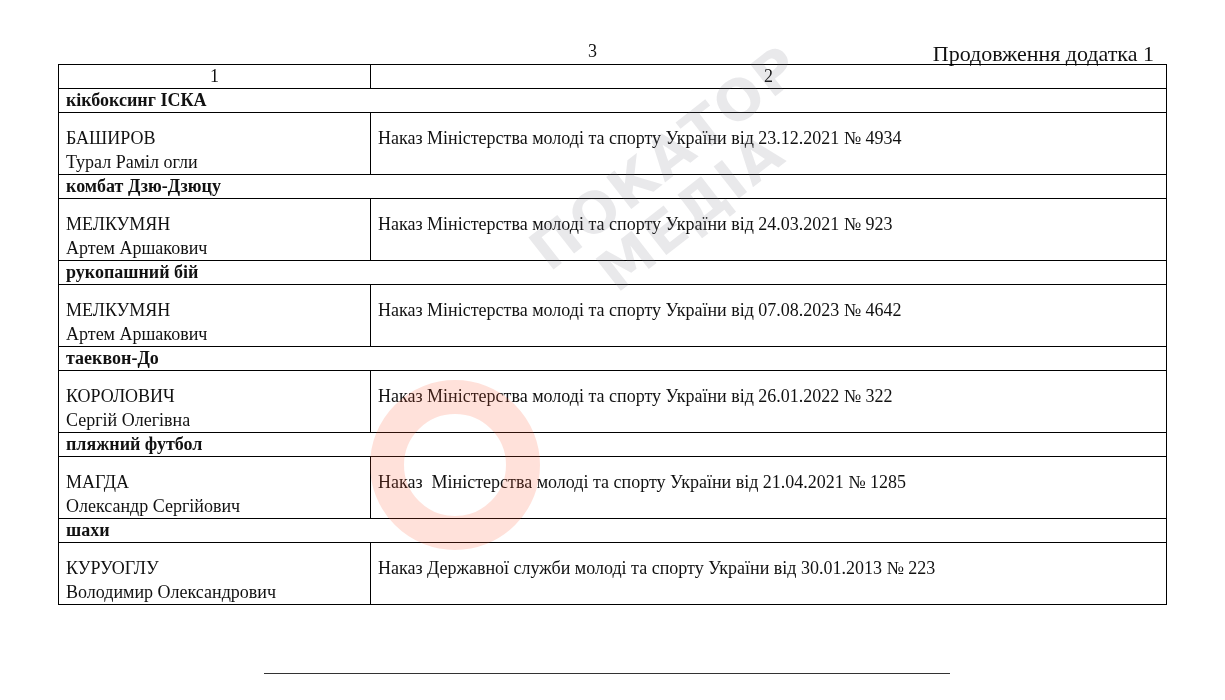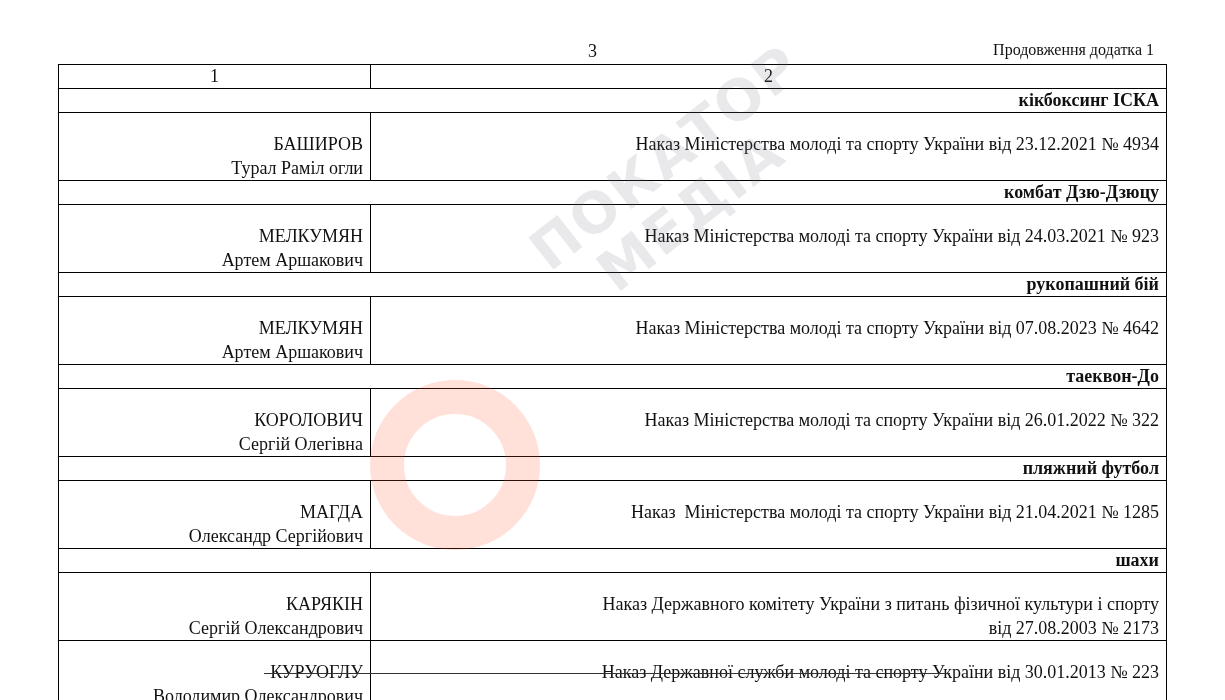--- a/index.html
+++ b/index.html
@@ -1,26 +1,26 @@
 <!DOCTYPE html>
 <html><head>
 <meta charset="utf-8">
 <style>
   html, body { margin:0; padding:0; background:#ffffff; }
   body { width:1225px; height:700px; position:relative; overflow:hidden;
          font-family:"Liberation Serif", "DejaVu Serif", serif; color:#111; }
   .page-num { position:absolute; left:588px; top:41px; font-size:18px; }
-  .continuation { position:absolute; right:71px; top:41px; font-size:16px; }
+  .continuation { position:absolute; right:71px; top:41px; font-size:22px; }
   table.doc { position:absolute; left:58px; top:64px; width:1109px;
               border-collapse:collapse; table-layout:fixed; font-size:18px; }
-  table.doc td { border:1.3px solid #000; padding:0 7px; vertical-align:top; line-height:24px;text-align:right; }
+  table.doc td { border:1.3px solid #000; padding:0 7px; vertical-align:top; line-height:24px; }
   col.c1 { width:312px; }
   tr.hdr td { text-align:center; height:23px; line-height:23px; }
   tr.section td { font-weight:bold; height:23px; line-height:23px; }
-  tr.entry td { height:48px; padding-top:19px; }
+  tr.entry td { height:48px; padding-top:13px; }
   .surname, .given { display:block; }
   .watermark { position:absolute; pointer-events:none; }
   .wm-circle { left:370px; top:380px; width:170px; height:170px; border-radius:50%;
                border:34px solid rgba(255,90,50,0.18); box-sizing:border-box; }
   .wm-text { left:520px; top:235px; transform:rotate(-38deg); transform-origin:left top;
              font-family:"DejaVu Sans", sans-serif; font-weight:bold; color:rgba(120,120,130,0.16);
              font-size:56px; line-height:58px; letter-spacing:2px; }
   .footer-line { position:absolute; left:264px; top:673px; width:686px; height:0;
                  border-top:1.5px solid #333; }
 </style>
@@ -92,30 +92,20 @@
     <td>
       <span class="surname">МАГДА</span>
       <span class="given">Олександр Сергійович</span>
     </td>
     <td style="white-space:pre">Наказ  Міністерства молоді та спорту України від 21.04.2021 № 1285</td>
   </tr>
 
   <tr class="section">
     <td colspan="2">шахи</td>
   </tr>
-  <tr class="entry">
-    <td>
-      <span class="surname">КАРЯКІН</span>
-      <span class="given">Сергій Олександрович</span>
-    </td>
-    <td>
-      <span style="display:block">Наказ Державного комітету України з питань фізичної культури і спорту</span>
-      <span style="display:block">від 27.08.2003 № 2173</span>
-    </td>
-  </tr>
 
   <tr class="entry">
     <td>
       <span class="surname">КУРУОГЛУ</span>
       <span class="given">Володимир Олександрович</span>
     </td>
     <td>Наказ Державної служби молоді та спорту України від 30.01.2013 № 223</td>
   </tr>
 </tbody>
   </table>

